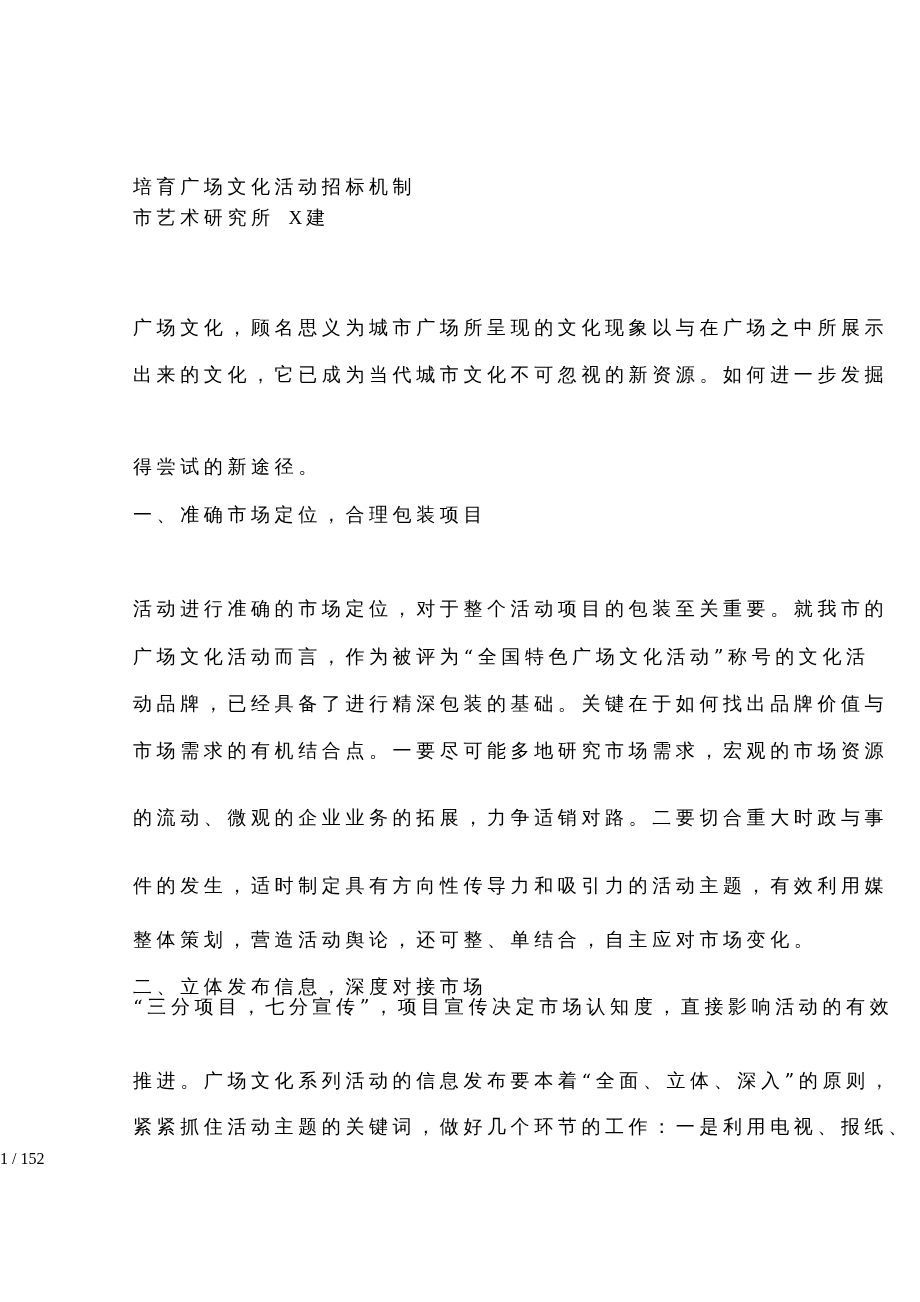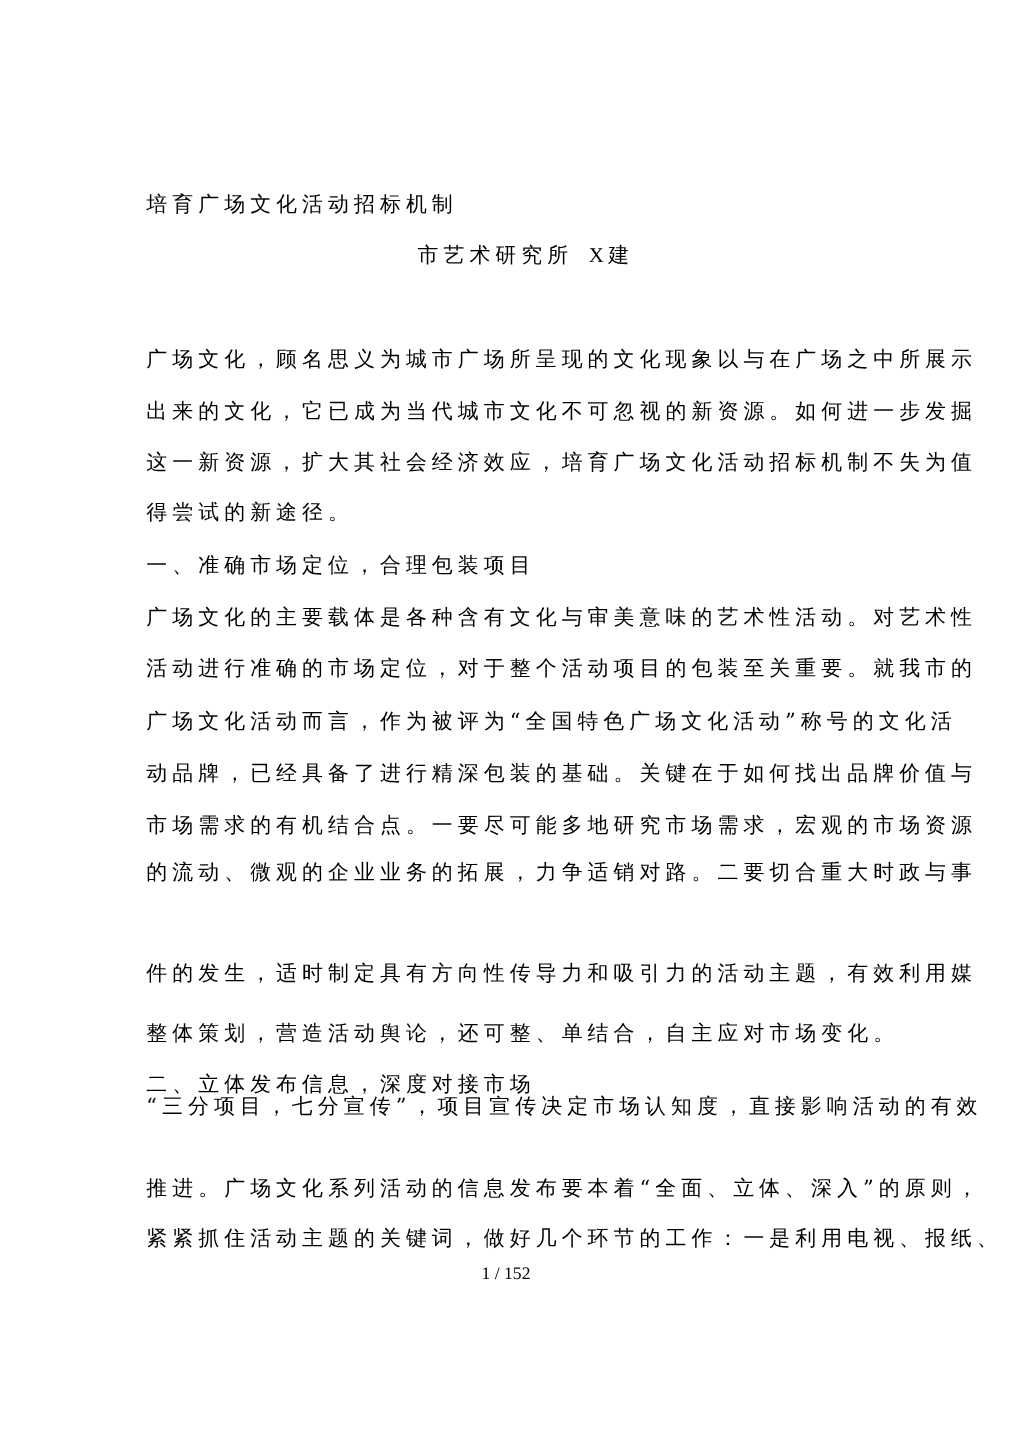--- a/index.html
+++ b/index.html
@@ -2,45 +2,43 @@
 <html><head>
 <meta charset="utf-8">
 <style>
   html, body { margin: 0; padding: 0; background: #ffffff; }
   body { width: 920px; height: 1302px; position: relative; overflow: hidden;
          font-family: "DejaVu Serif", "Liberation Serif", serif; color: #000; }
   .page { position: absolute; left: 0; top: 0; width: 920px; height: 1302px; background: #fff; padding-left: 44px; }
   .line { position: absolute; left: 133px; width: 690px; font-size: 19px; line-height: 26px;
           letter-spacing: 4.6px; white-space: nowrap; }
   .title { top: 173px; }
-  .author { top: 219px; text-align: center; }
+  .author { top: 204px; }
   .author .x { font-family: "Liberation Serif", serif; letter-spacing: 0; margin-left: 14px; margin-right: 4px; }
-  .pagenum { position: absolute; top: 1150px; left: 0; width: 920px; text-align: center;
+  .pagenum { position: absolute; top: 1150px; left: 0; width: 920px; 
              font-family: "Liberation Serif", serif; font-size: 16px; letter-spacing: 0; }
 </style>
 </head>
 <body>
 
 <div class="page">
   <div class="line title">培育广场文化活动招标机制</div>
   <div class="line author">
     <span>市艺术研究所</span><span class="x">X</span><span>建</span>
   </div>
 
   <div class="line" style="top:314px">广场文化，顾名思义为城市广场所呈现的文化现象以与在广场之中所展示</div>
   <div class="line" style="top:361px">出来的文化，它已成为当代城市文化不可忽视的新资源。如何进一步发掘</div>
-  <div class="line" style="top:407px">这一新资源，扩大其社会经济效应，培育广场文化活动招标机制不失为值</div>
   <div class="line" style="top:453px">得尝试的新途径。</div>
   <div class="line" style="top:501px">一、准确市场定位，合理包装项目</div>
-  <div class="line" style="top:548px">广场文化的主要载体是各种含有文化与审美意味的艺术性活动。对艺术性</div>
   <div class="line" style="top:643px">广场文化活动而言，作为被评为“全国特色广场文化活动”称号的文化活</div>
   <div class="line" style="top:595px">活动进行准确的市场定位，对于整个活动项目的包装至关重要。就我市的</div>
   <div class="line" style="top:690px">动品牌，已经具备了进行精深包装的基础。关键在于如何找出品牌价值与</div>
   <div class="line" style="top:737px">市场需求的有机结合点。一要尽可能多地研究市场需求，宏观的市场资源</div>
-  <div class="line" style="top:780px">的流动、微观的企业业务的拓展，力争适销对路。二要切合重大时政与事</div>
+  <div class="line" style="top:804px">的流动、微观的企业业务的拓展，力争适销对路。二要切合重大时政与事</div>
   <div class="line" style="top:872px">件的发生，适时制定具有方向性传导力和吸引力的活动主题，有效利用媒</div>
   <div class="line" style="top:926px">整体策划，营造活动舆论，还可整、单结合，自主应对市场变化。</div>
   <div class="line" style="top:973px">二、立体发布信息，深度对接市场</div>
   <div class="line" style="top:993px">“三分项目，七分宣传”，项目宣传决定市场认知度，直接影响活动的有效</div>
   <div class="line" style="top:1067px">推进。广场文化系列活动的信息发布要本着“全面、立体、深入”的原则，</div>
   <div class="line" style="top:1113px">紧紧抓住活动主题的关键词，做好几个环节的工作：一是利用电视、报纸、</div>
 
   <div class="pagenum">1 / 152</div>
 </div>
 

